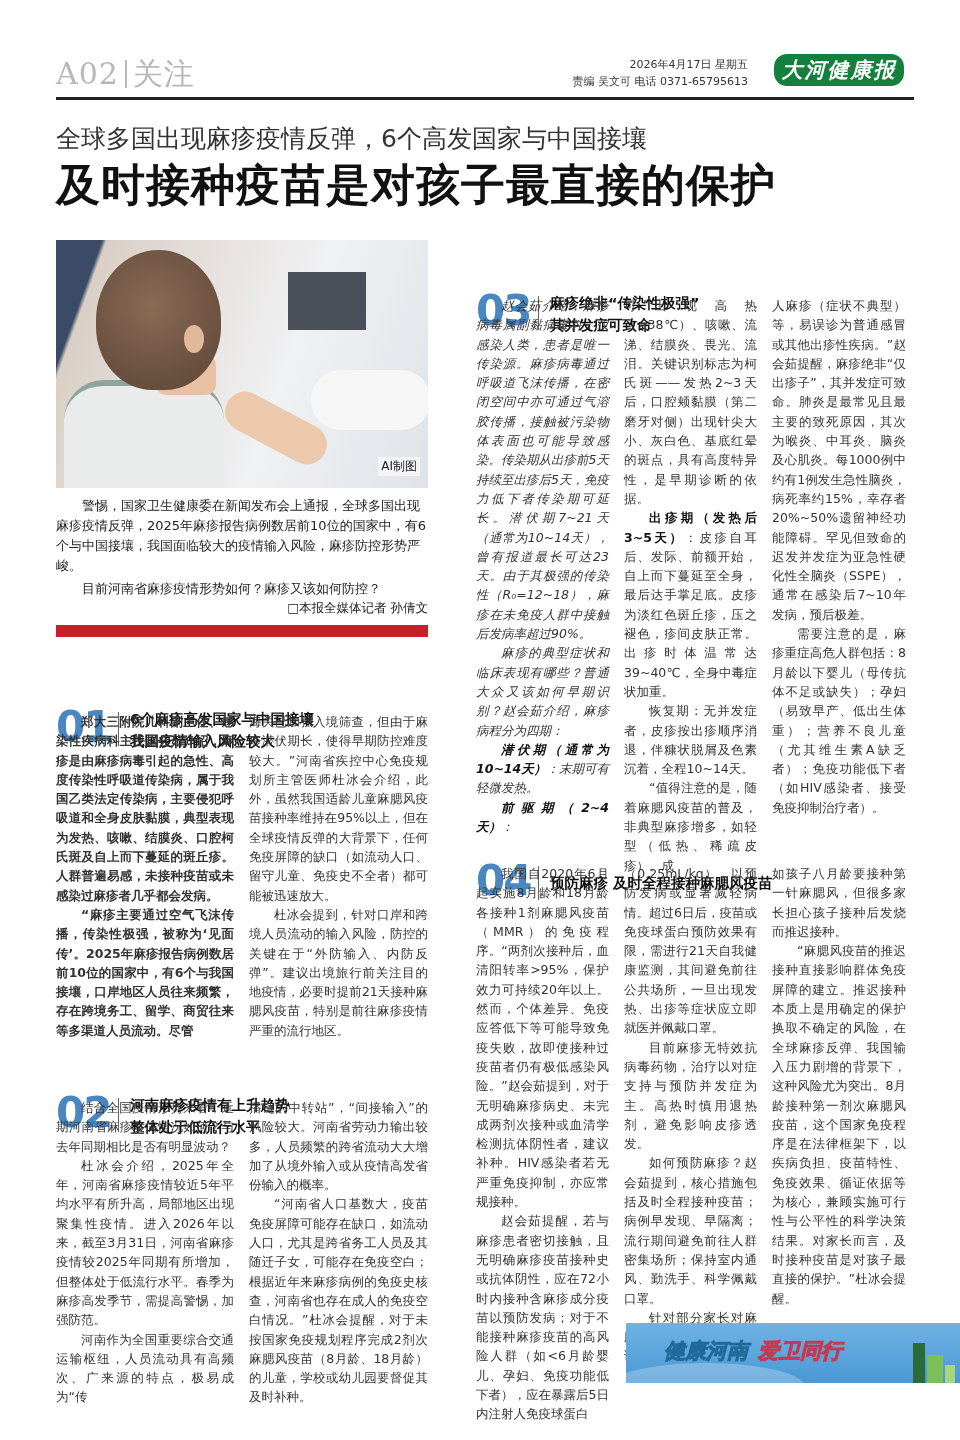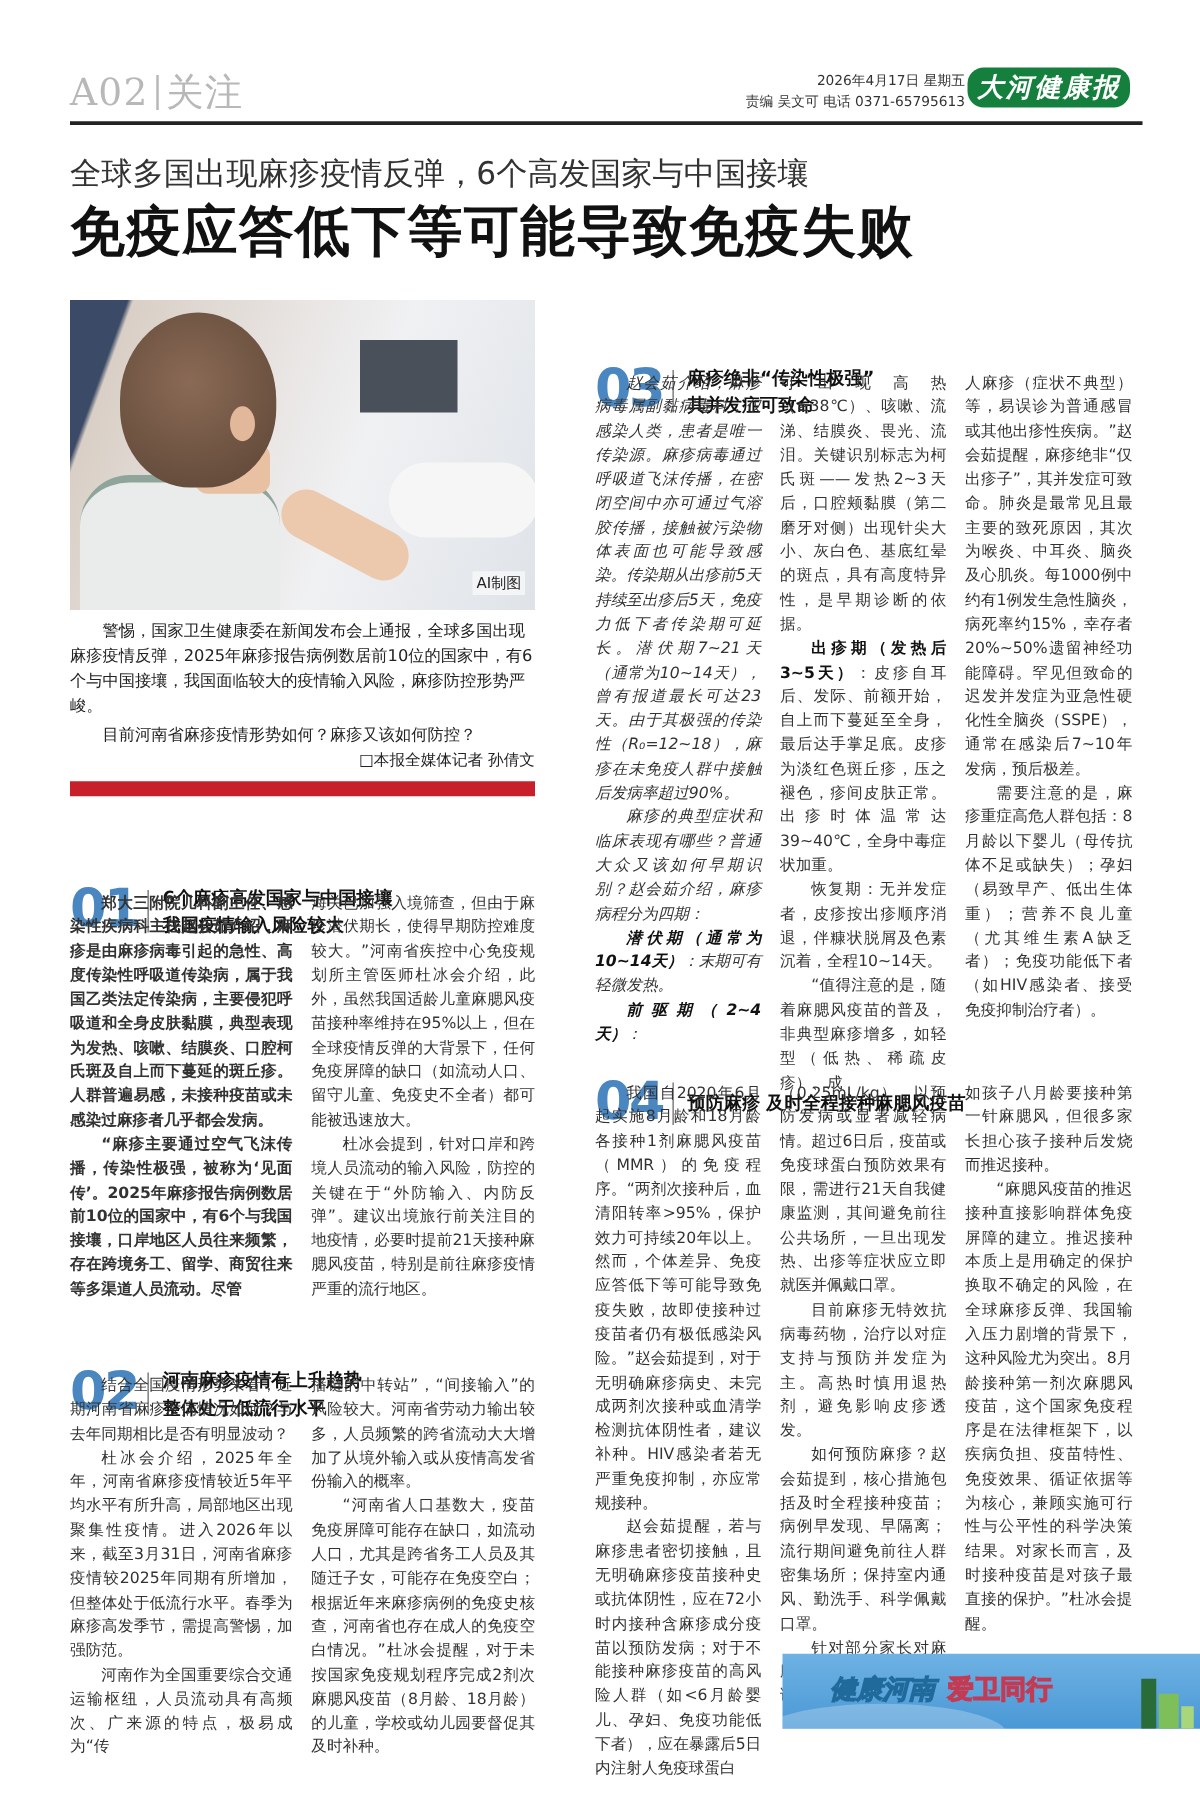--- a/index.html
+++ b/index.html
@@ -3,21 +3,21 @@
 <meta charset="utf-8">
 <style>
   * { box-sizing: border-box; margin: 0; padding: 0; }
   html, body { width: 960px; height: 1440px; background: #ffffff; }
   body { position: relative; font-family: "DejaVu Sans", "Liberation Sans", sans-serif; color: #2a2a2a; overflow: hidden; }
 
   
   .masthead { position: absolute; left: 56px; top: 52px; width: 860px; height: 48px; }
   .page-no { position: absolute; left: 0; top: 2px; font-family: "DejaVu Serif", "Liberation Serif", serif; font-size: 30px; color: #b8b8b8; letter-spacing: 1px; }
   .page-no .sep { display: inline-block; width: 2px; height: 28px; background: #b8b8b8; vertical-align: -4px; margin: 0 6px; }
-  .meta { position: absolute; right: 144px; top: 4px; text-align: right; font-size: 11px; line-height: 17px; color: #333; }
+  .meta { position: absolute; right: 168px; top: 4px; text-align: right; font-size: 11px; line-height: 17px; color: #333; }
   .logo { position: absolute; right: 12px; top: 2px; width: 130px; height: 32px; background: #15803d; color: #fff; font-family: "DejaVu Serif", "Liberation Serif", serif; font-style: italic; font-weight: bold; font-size: 21px; text-align: center; line-height: 32px; letter-spacing: 2px; border-radius: 13px; }
   .rule-top { position: absolute; left: 56px; top: 97px; width: 858px; height: 3px; background: #222; }
 
   
   .kicker { position: absolute; left: 56px; top: 122px; font-size: 25px; color: #333; letter-spacing: 0px; }
   .headline { position: absolute; left: 56px; top: 156px; font-family: "DejaVu Serif", "Liberation Serif", serif; font-weight: bold; font-size: 44px; color: #111; letter-spacing: 1px; }
 
   
   .photo { position: absolute; left: 56px; top: 240px; width: 372px; height: 248px; overflow: hidden;
     background: linear-gradient(110deg, #3b4a66 0%, #3b4a66 10%, #d9cfc6 11%, #e8e4e2 40%, #f0f1f3 60%, #dfe3e8 100%); }
@@ -44,21 +44,21 @@
 
   
   .col { position: absolute; font-size: 12.5px; line-height: 19.3px; color: #333; text-align: justify; }
   .col p { text-indent: 2em; }
   .col p.noind { text-indent: 0; }
   .col b { color: #111; }
 
   
   .banner { position: absolute; left: 626px; top: 1323px; width: 335px; height: 60px; background: linear-gradient(180deg, #6fb2e3 0%, #4a98d6 100%); overflow: hidden; }
   .banner .slogan1 { position: absolute; left: 38px; top: 14px; font-size: 21px; font-weight: bold; font-style: italic; color: #8ed4ef; -webkit-text-stroke: 1px #1f6a9a; }
-  .banner .slogan2 { position: absolute; left: 132px; top: 14px; font-size: 21px; font-weight: bold; color: #f3d23a; -webkit-text-stroke: 1px #c23a53; }
+  .banner .slogan2 { position: absolute; left: 132px; top: 14px; font-size: 21px; font-weight: bold; font-style: italic; color: #f3d23a; -webkit-text-stroke: 1px #c23a53; }
   .banner .bld1 { position: absolute; right: 36px; bottom: 0; width: 12px; height: 40px; background: #2a6b3a; }
   .banner .bld2 { position: absolute; right: 18px; bottom: 0; width: 16px; height: 28px; background: #7fbf59; }
   .banner .bld3 { position: absolute; right: 6px; bottom: 0; width: 10px; height: 18px; background: #a8d67a; }
   .banner .wave { position: absolute; left: -20px; bottom: -30px; width: 200px; height: 50px; border-radius: 50%; background: rgba(255,255,255,0.25); }
 </style>
 </head>
 <body>
 
 <div class="masthead">
   <div class="page-no">
@@ -66,21 +66,21 @@
   </div>
   <div class="meta">
     <div>2026年4月17日 星期五</div>
     <div>责编 吴文可 电话 0371-65795613</div>
   </div>
   <div class="logo">大河健康报</div>
 </div>
 <div class="rule-top"></div>
 
 <div class="kicker">全球多国出现麻疹疫情反弹，6个高发国家与中国接壤</div>
-<div class="headline">免疫应答低下等可能导致免疫失败</div>
+<div class="headline">及时接种疫苗是对孩子最直接的保护</div>
 
 <div class="photo">
   <div class="monitor"></div>
   <div class="shirt"></div>
   <div class="neck"></div>
   <div class="head"></div>
   <div class="ear"></div>
   <div class="arm"></div>
   <div class="glove"></div>
   <div class="caption">AI制图</div>

